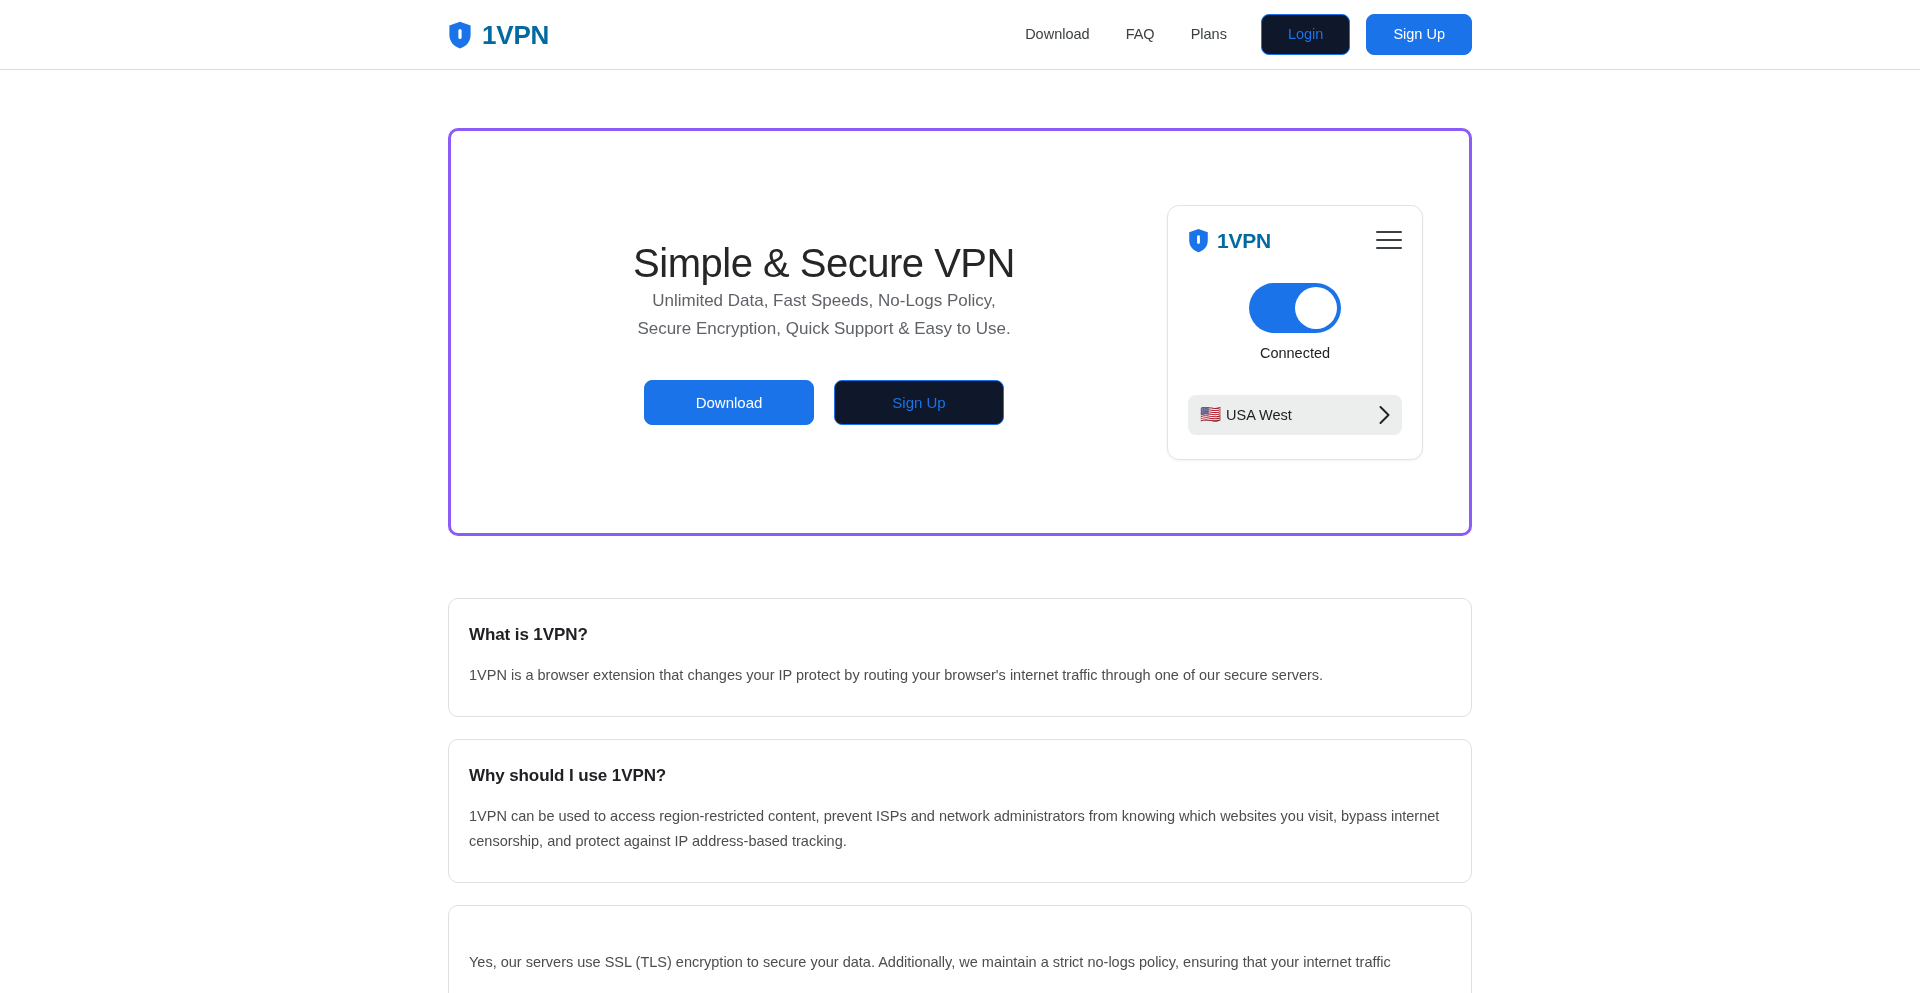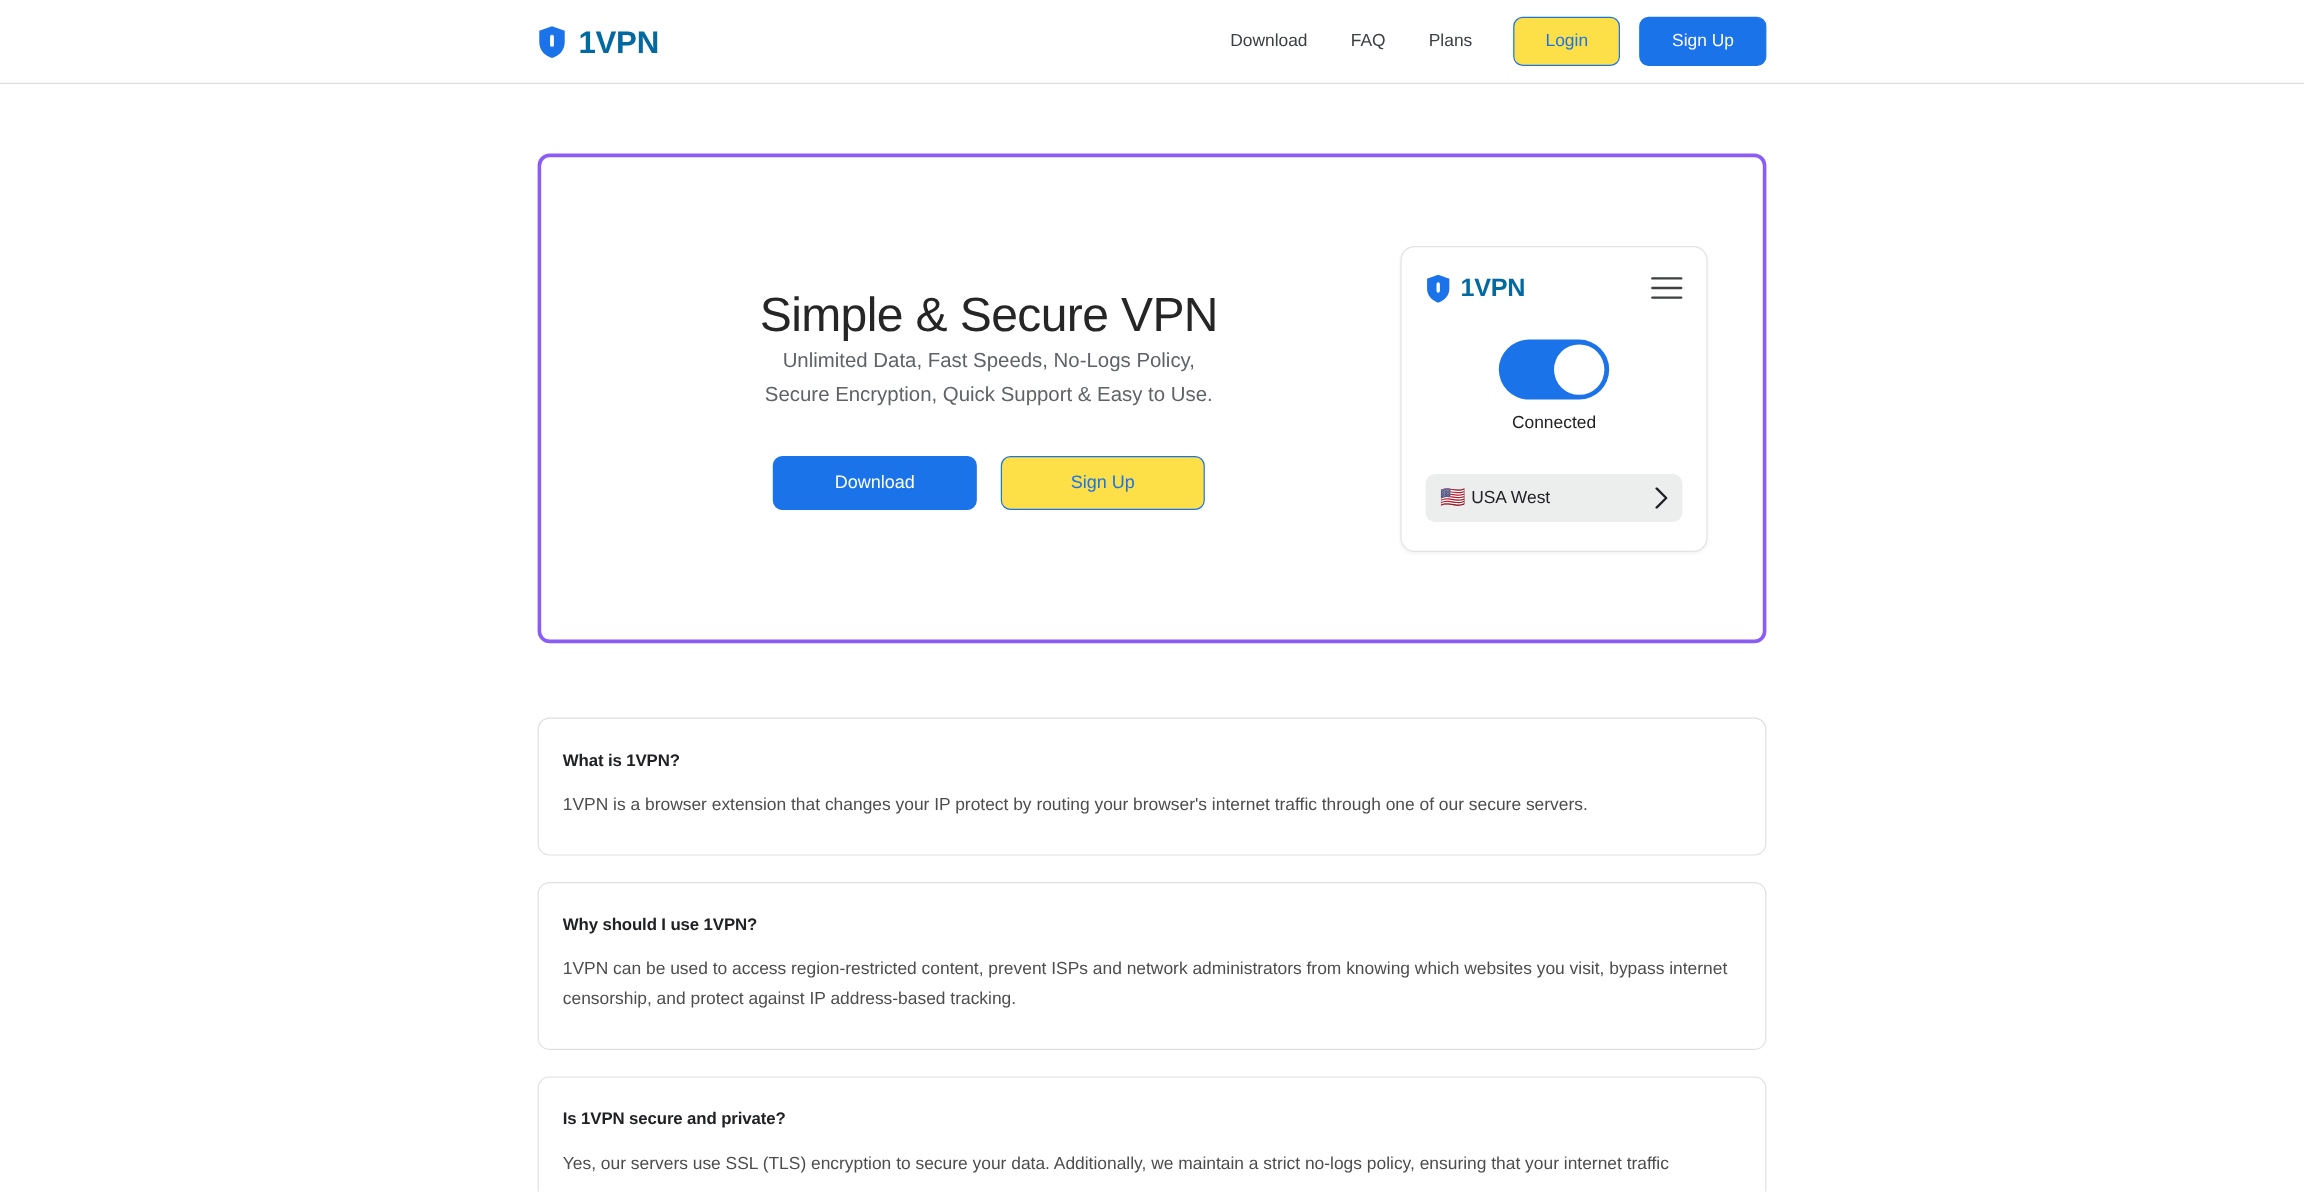--- a/index.html
+++ b/index.html
@@ -65,21 +65,21 @@
   .btn {
     font-family: "Liberation Sans", sans-serif;
     font-size: 14.5px;
     border-radius: 8px;
     cursor: pointer;
     line-height: 1;
     white-space: nowrap;
     text-align: center;
   }
   .btn-outline {
-    background: #fde047;
+    background: #0f172a;
     border: 1.5px solid #1a73e8;
     color: #1a73e8;
     padding: 12px 26px;
     margin-left: 16px;
   }
   .btn-primary {
     background: #1a73e8;
     border: 1.5px solid #1a73e8;
     color: #ffffff;
     padding: 12px 26px;
@@ -231,21 +231,21 @@
   
   .faq-list { margin-top: 62px; }
   .faq-item {
     border: 1px solid #e0e0e0;
     border-radius: 10px;
     background: #fff;
     padding: 26px 20px 28px;
     margin-bottom: 22px;
   }
   .faq-q {
-    font-size: 14px;
+    font-size: 17px;
     font-weight: 600;
     color: #202124;
     letter-spacing: -0.1px;
   }
   .faq-a {
     margin-top: 18px;
     font-size: 14.5px;
     line-height: 1.72;
     color: #4d4d4d;
   }
@@ -335,19 +335,18 @@
       <div class="faq-q">What is 1VPN?</div>
       <div class="faq-a">1VPN is a browser extension that changes your IP protect by routing your browser's internet traffic through one of our secure servers.</div>
     </div>
 
     <div class="faq-item">
       <div class="faq-q">Why should I use 1VPN?</div>
       <div class="faq-a">1VPN can be used to access region-restricted content, prevent ISPs and network administrators from knowing which websites you visit, bypass internet censorship, and protect against IP address-based tracking.</div>
     </div>
 
     <div class="faq-item">
-      <div class="faq-q">Is 1VPN secure and private?</div>
       <div class="faq-a">Yes, our servers use SSL (TLS) encryption to secure your data. Additionally, we maintain a strict no-logs policy, ensuring that your internet traffic</div>
     </div>
 
   </section>
 
 </main>
 
 </body></html>

